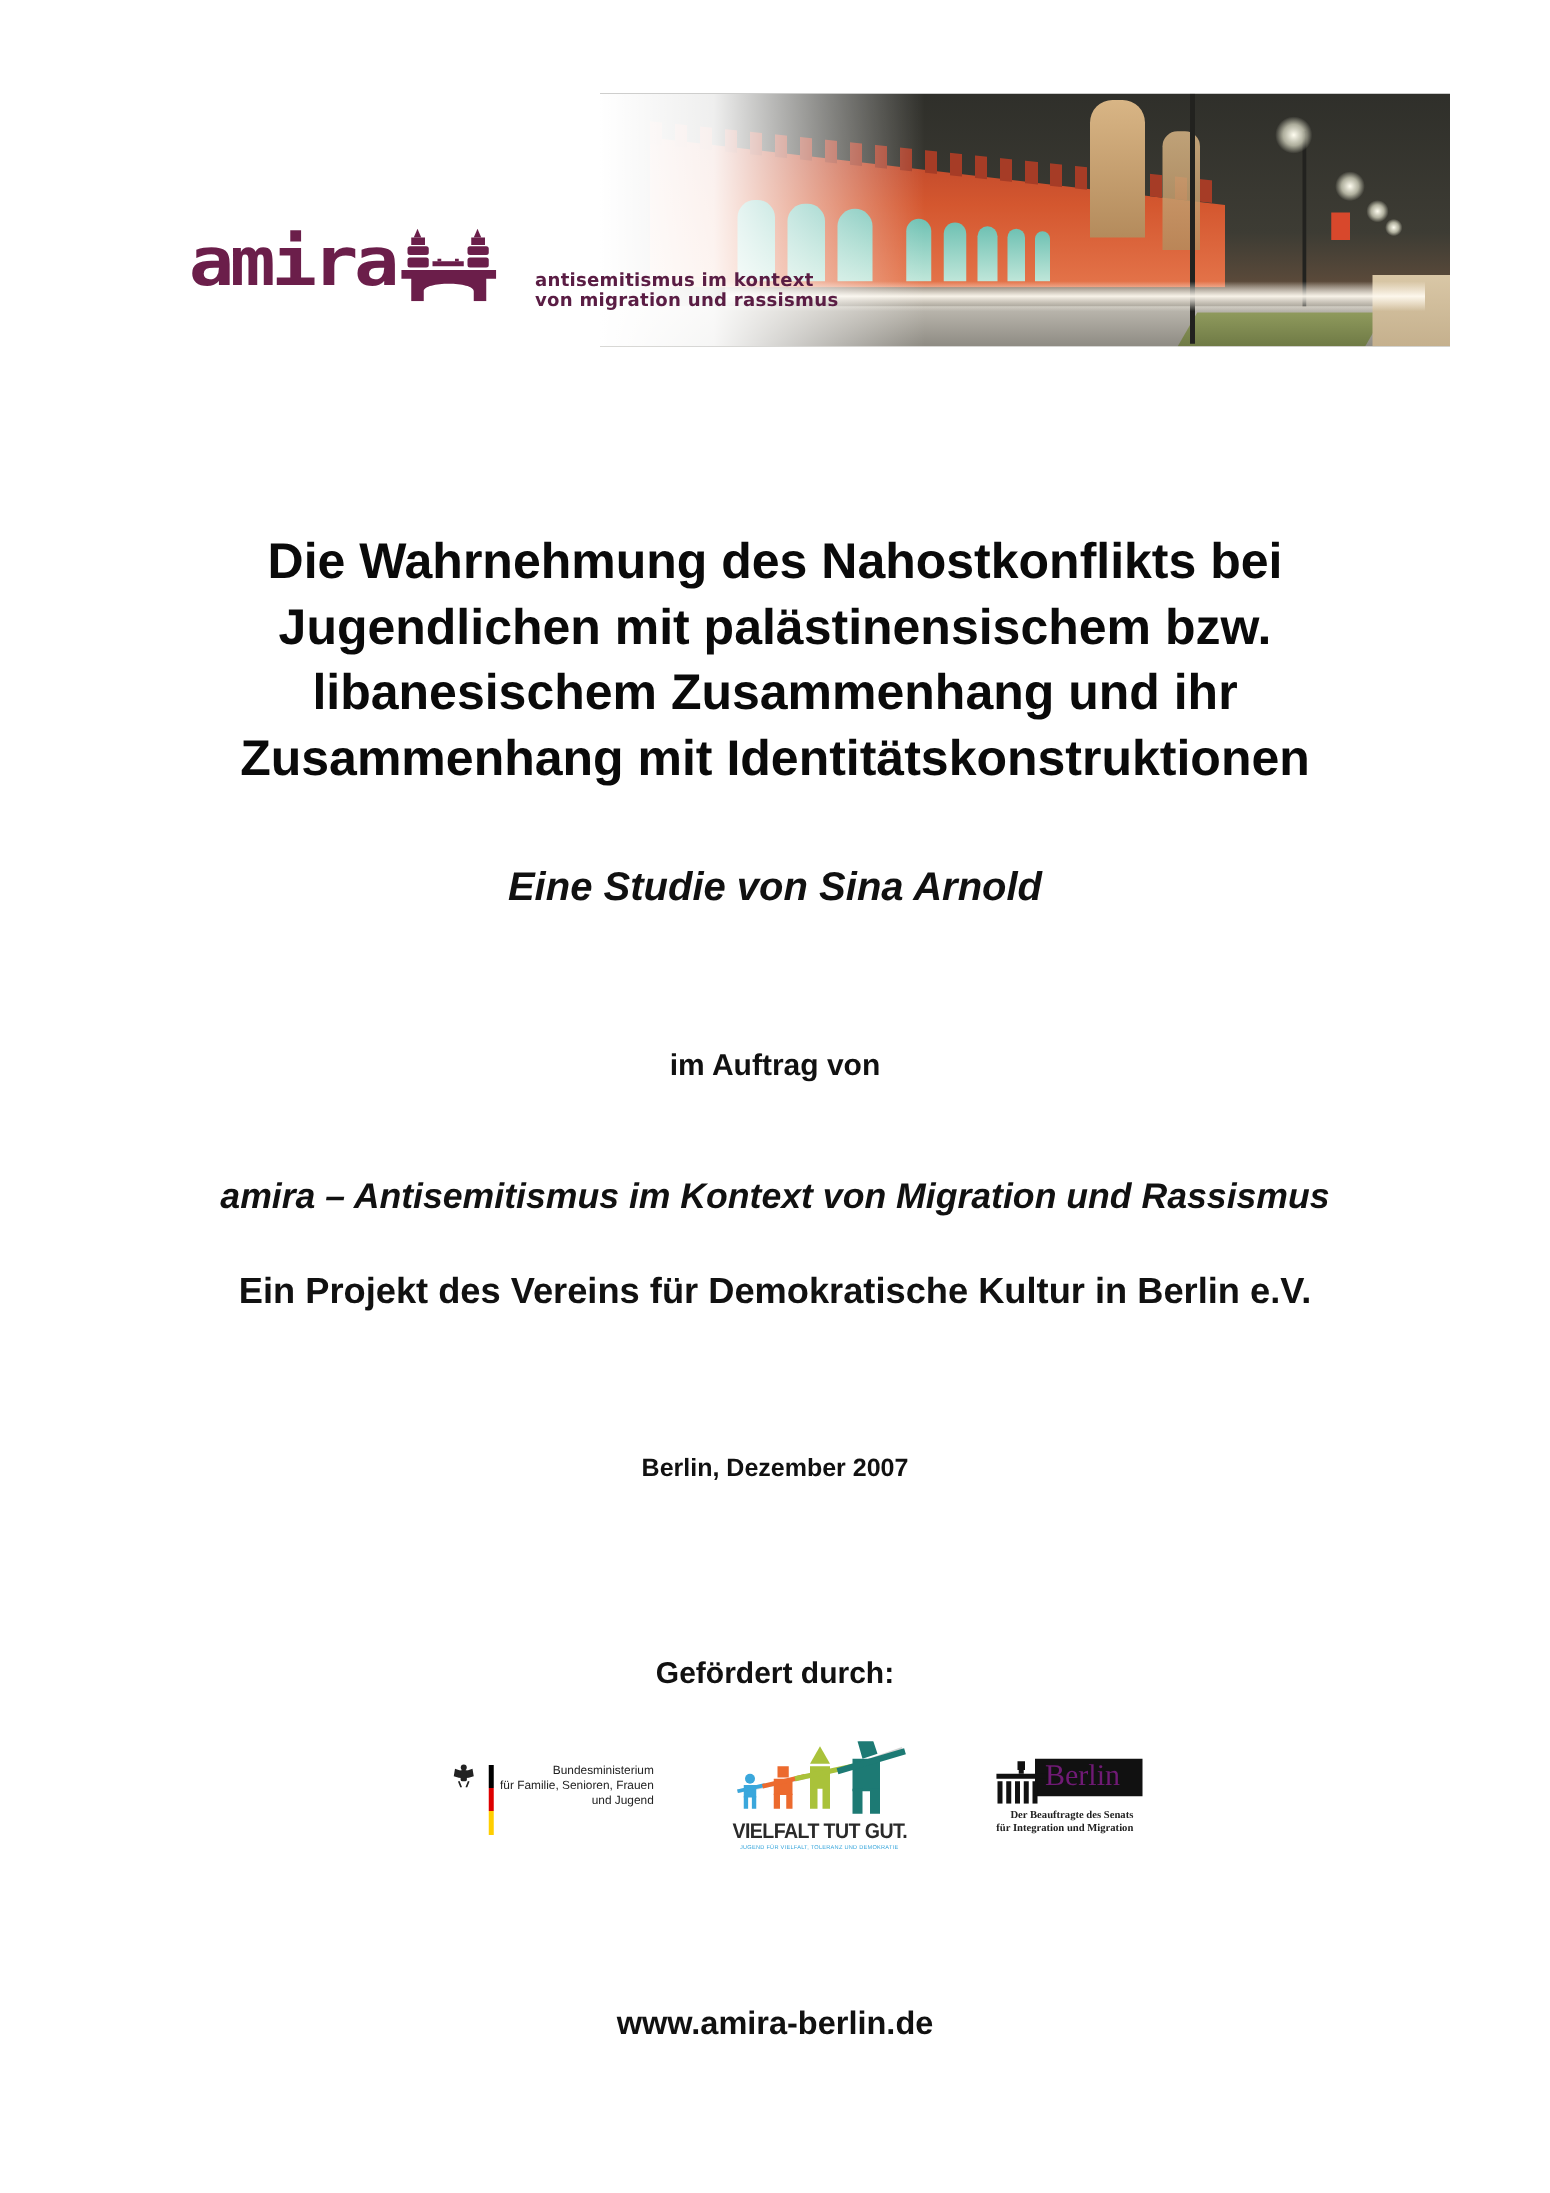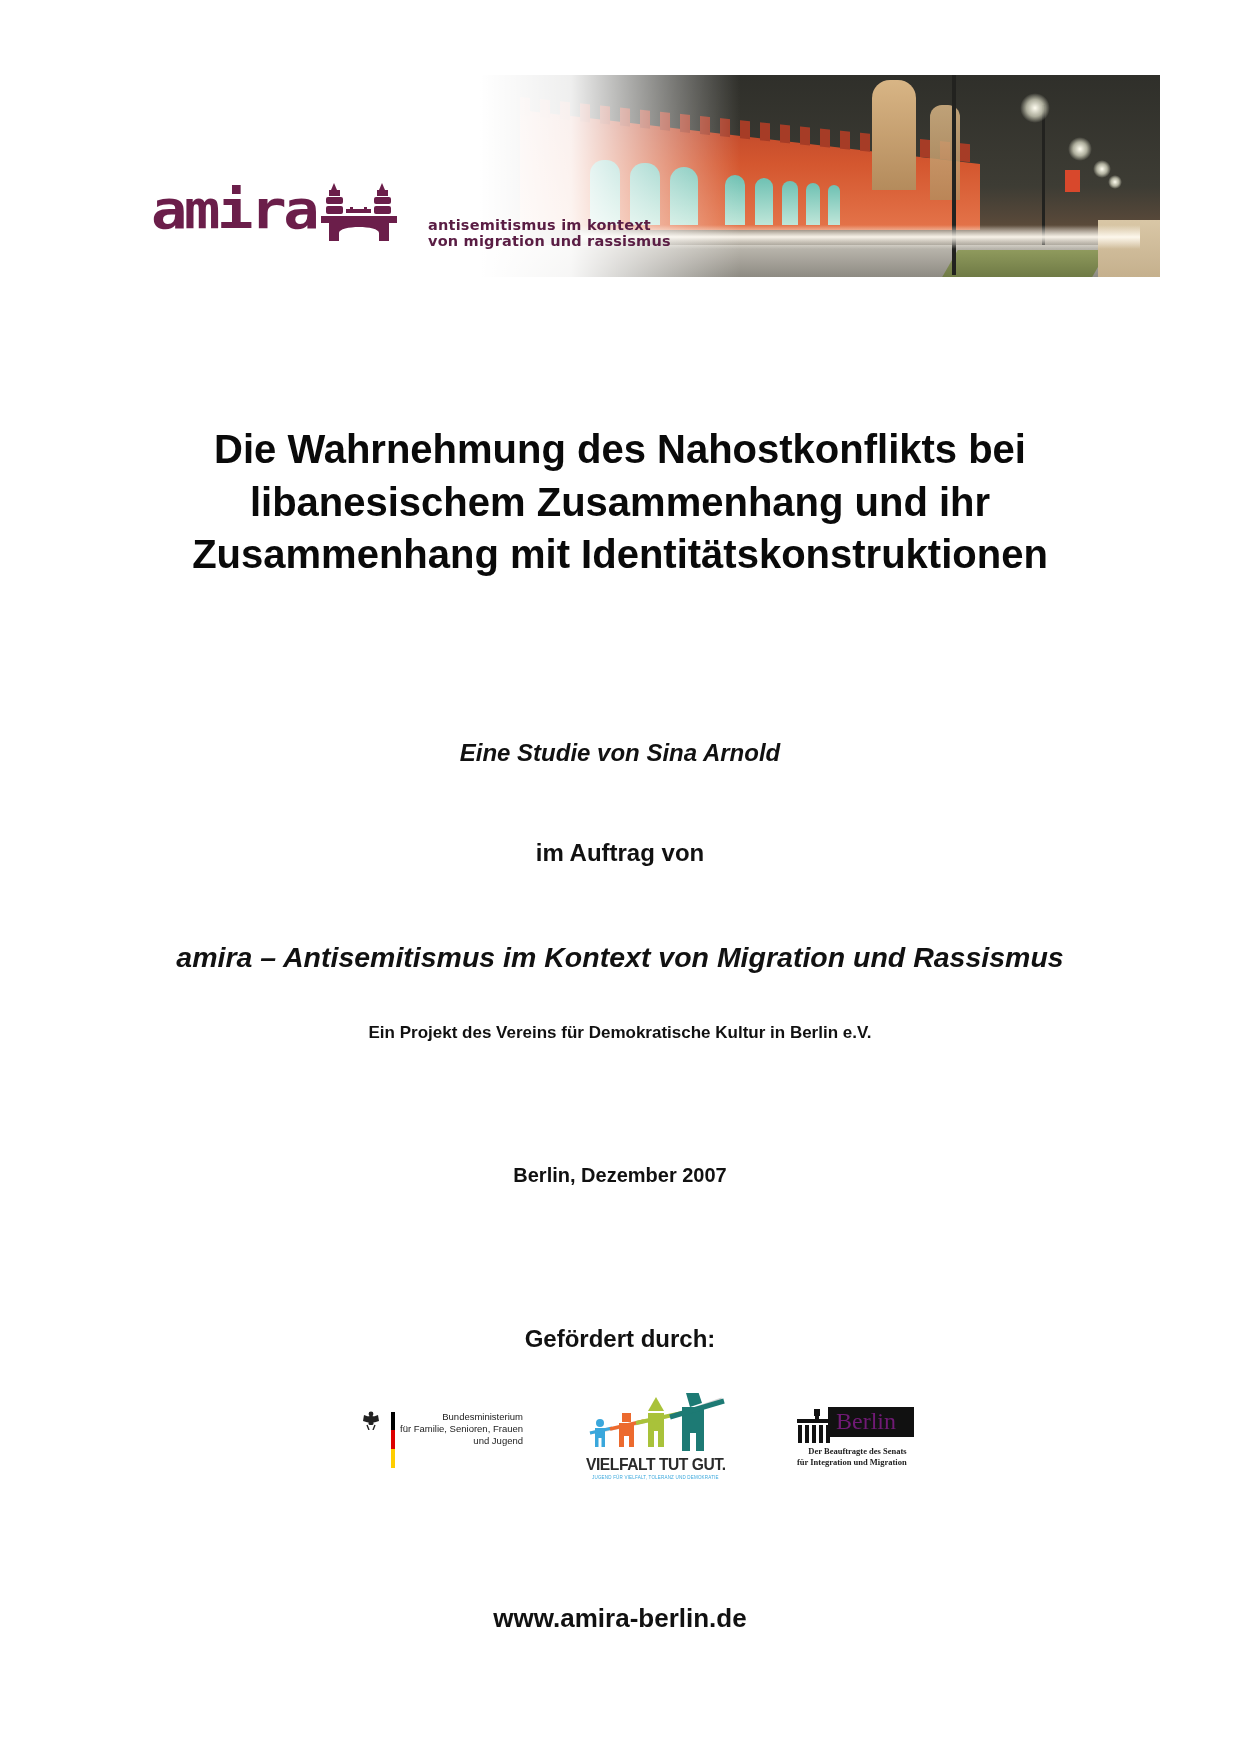--- a/index.html
+++ b/index.html
@@ -61,24 +61,24 @@
     color: #5a1d44; letter-spacing: 0.2px; margin-top: 18px;
   }
 
   
   .center { left: 0; width: 1240px; text-align: center; }
   .title {
     top: 423px; font-family: "Liberation Sans", sans-serif; font-weight: bold;
     font-size: 40px; line-height: 52.5px; color: #0a0a0a;
   }
   .title div { white-space: nowrap; }
-  .subtitle { top: 736px; font-family: "Liberation Sans", sans-serif; font-weight: bold; font-style: italic; font-size: 24px; line-height: 34px; }
+  .subtitle { top: 692px; font-family: "Liberation Sans", sans-serif; font-weight: bold; font-style: italic; font-size: 32px; line-height: 34px; }
   .auftrag { top: 838px; font-family: "Liberation Sans", sans-serif; font-weight: bold; font-size: 24px; line-height: 30px; }
   .amira-line { top: 939px; font-family: "Liberation Sans", sans-serif; font-weight: bold; font-style: italic; font-size: 28.5px; line-height: 36px; }
-  .projekt { top: 1017px; font-family: "Liberation Sans", sans-serif; font-weight: bold; font-size: 17px; line-height: 32px; }
+  .projekt { top: 1017px; font-family: "Liberation Sans", sans-serif; font-weight: bold; font-size: 29px; line-height: 32px; }
   .date { top: 1160px; font-family: "Liberation Sans", sans-serif; font-weight: bold; font-size: 20px; line-height: 30px; }
   .funded { top: 1324px; font-family: "Liberation Sans", sans-serif; font-weight: bold; font-size: 24px; line-height: 30px; }
   .url { top: 1602px; font-family: "Liberation Sans", sans-serif; font-weight: bold; font-size: 26px; line-height: 32px; }
 
   
   .sponsor { top: 1393px; height: 95px; text-align: right; }
   .bmfsfj { left: 352px; width: 170px; }
   .bmfsfj .eagle { left: 10px; top: 17px; width: 18px; height: 20px; }
   .bmfsfj .stripe { left: 39px; top: 19px; width: 4px; height: 56px;
     background: linear-gradient(180deg, #000 0 33%, #dd0000 33% 66%, #ffce00 66% 100%); }
@@ -143,20 +143,21 @@
   </g>
 </svg>
 
 <div class="abs tagline">
   <div>antisemitismus im kontext</div>
   <div>von migration und rassismus</div>
 </div>
 
 <div class="abs center title">
   <div>Die Wahrnehmung des Nahostkonflikts bei</div>
+  <div>Jugendlichen mit palästinensischem bzw.</div>
   <div>libanesischem Zusammenhang und ihr</div>
   <div>Zusammenhang mit Identitätskonstruktionen</div>
 </div>
 
 <div class="abs center subtitle">Eine Studie von Sina Arnold</div>
 <div class="abs center auftrag">im Auftrag von</div>
 <div class="abs center amira-line">amira – Antisemitismus im Kontext von Migration und Rassismus</div>
 <div class="abs center projekt">Ein Projekt des Vereins für Demokratische Kultur in Berlin e.V.</div>
 <div class="abs center date">Berlin, Dezember 2007</div>
 <div class="abs center funded">Gefördert durch:</div>

